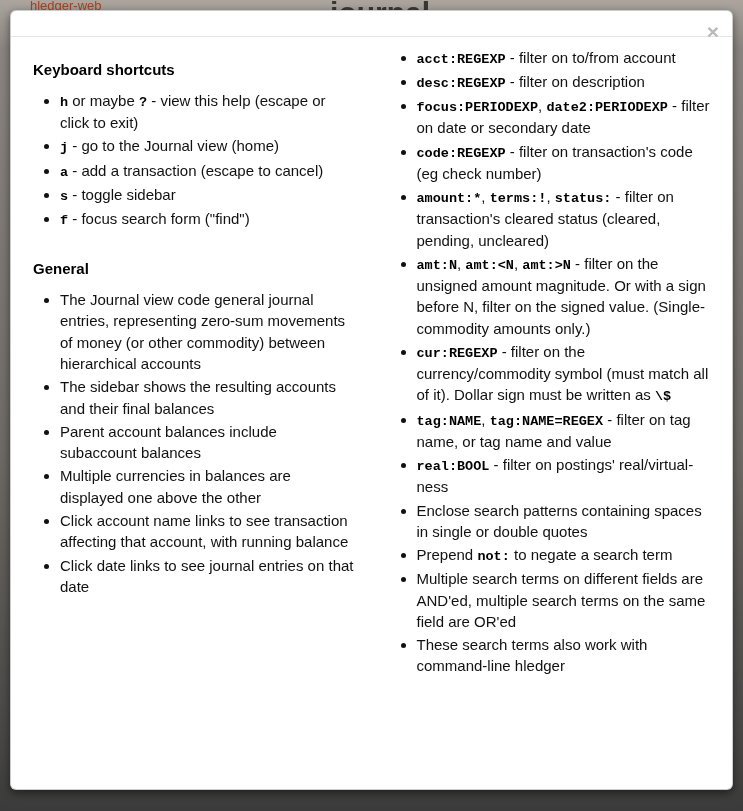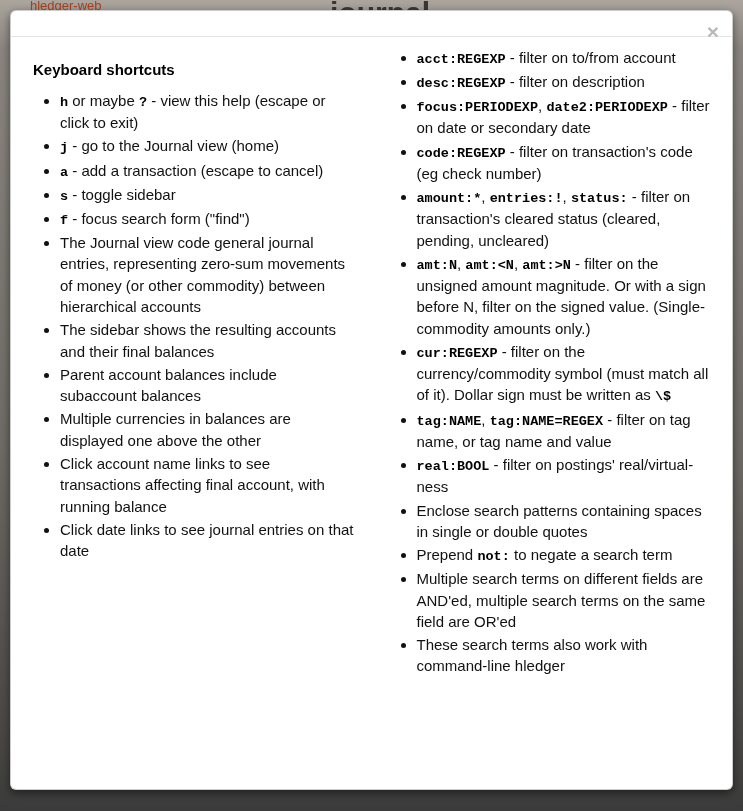--- a/index.html
+++ b/index.html
@@ -68,36 +68,37 @@
   <div class="modal-body">
     <div class="col">
       <h4 class="section-heading">Keyboard shortcuts</h4>
       <ul class="help-list">
           <li><code>h</code> or maybe <code>?</code> - view this help (escape or click to exit)</li>
           <li><code>j</code> - go to the Journal view (home)</li>
           <li><code>a</code> - add a transaction (escape to cancel)</li>
           <li><code>s</code> - toggle sidebar</li>
           <li><code>f</code> - focus search form ("find")</li>
         </ul>
+      <h4 class="section-heading mt">General</h4>
       <ul class="help-list">
           <li>The Journal view code general journal entries, representing zero-sum movements of money (or other commodity) between hierarchical accounts</li>
           <li>The sidebar shows the resulting accounts and their final balances</li>
           <li>Parent account balances include subaccount balances</li>
           <li>Multiple currencies in balances are displayed one above the other</li>
-          <li>Click account name links to see transactions affecting final account, with running balance</li>
+          <li>Click account name links to see transaction affecting that account, with running balance</li>
           <li>Click date links to see journal entries on that date</li>
         </ul>
     </div>
     <div class="col">
       <ul class="help-list">
           <li><code>acct:REGEXP</code> - filter on to/from account</li>
           <li><code>desc:REGEXP</code> - filter on description</li>
           <li><code>focus:PERIODEXP</code>, <code>date2:PERIODEXP</code> - filter on date or secondary date</li>
           <li><code>code:REGEXP</code> - filter on transaction's code (eg check number)</li>
-          <li><code>amount:*</code>, <code>entries:!</code>, <code>status:</code> - filter on transaction's cleared status (cleared, pending, uncleared)</li>
+          <li><code>amount:*</code>, <code>terms:!</code>, <code>status:</code> - filter on transaction's cleared status (cleared, pending, uncleared)</li>
           <li><code>amt:N</code>, <code>amt:&lt;N</code>, <code>amt:&gt;N</code> - filter on the unsigned amount magnitude. Or with a sign before N, filter on the signed value. (Single-commodity amounts only.)</li>
           <li><code>cur:REGEXP</code> - filter on the currency/commodity symbol (must match all of it). Dollar sign must be written as <code>\$</code></li>
           <li><code>tag:NAME</code>, <code>tag:NAME=REGEX</code> - filter on tag name, or tag name and value</li>
           <li><code>real:BOOL</code> - filter on postings' real/virtual-ness</li>
           <li>Enclose search patterns containing spaces in single or double quotes</li>
           <li>Prepend <code>not:</code> to negate a search term</li>
           <li>Multiple search terms on different fields are AND'ed, multiple search terms on the same field are OR'ed</li>
           <li>These search terms also work with command-line hledger</li>
         </ul>
     </div>

